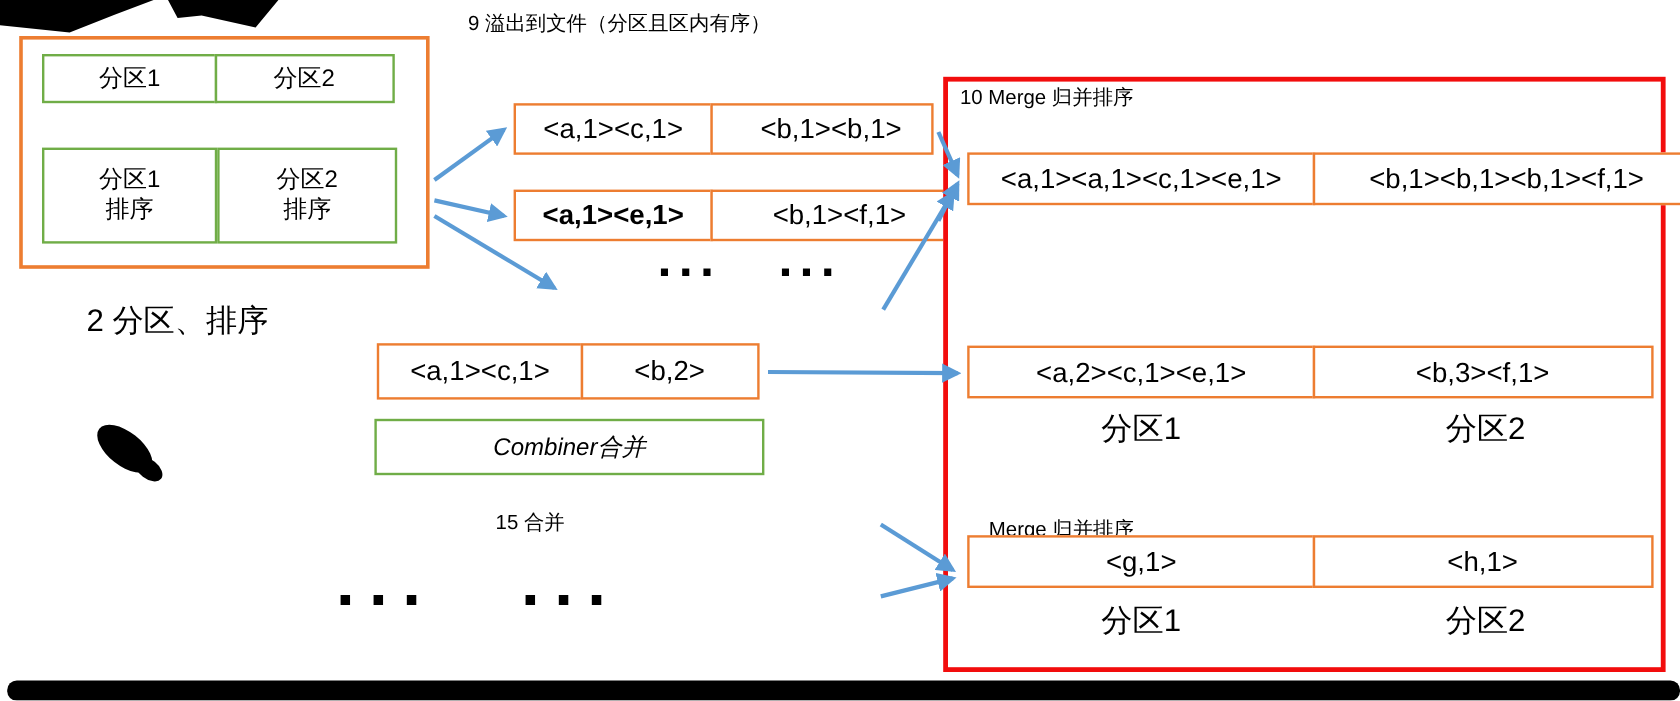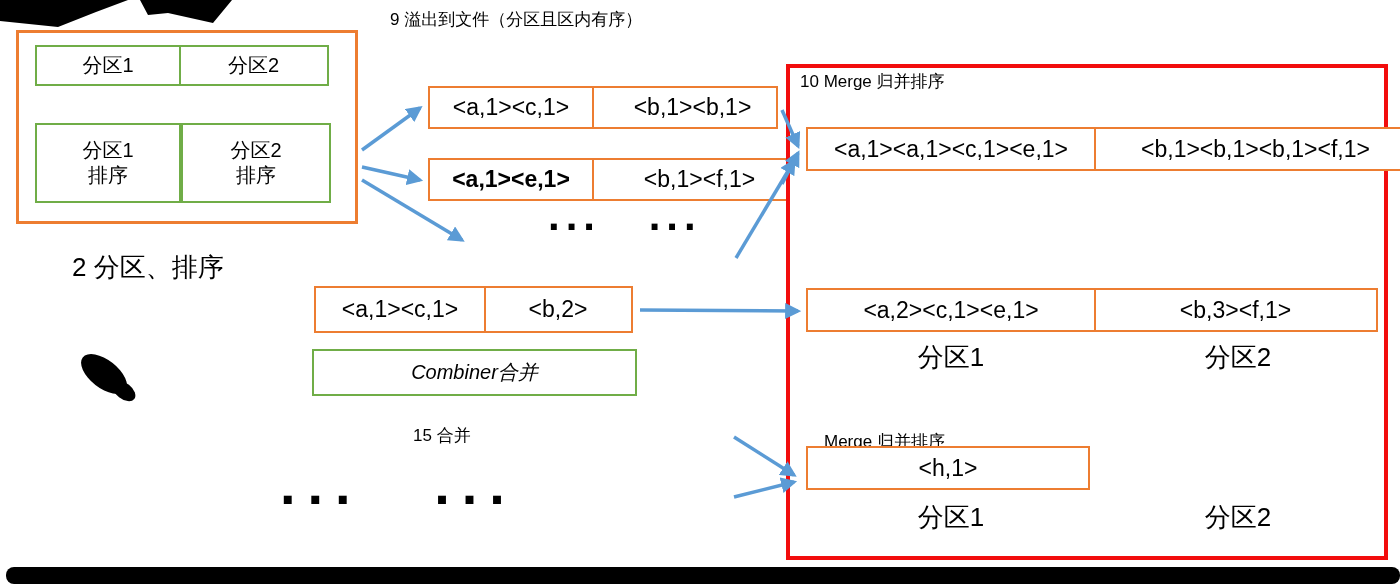--- a/index.html
+++ b/index.html
@@ -93,20 +93,21 @@
     <div class="cell orange" style="width:284px;height:44px;">&lt;b,3&gt;&lt;f,1&gt;</div>
   </div>
   <div class="caption-row" style="left:806px; top:340px;">
     <div style="width:290px;">分区1</div>
     <div style="width:284px;">分区2</div>
   </div>
 
   <div class="caption" style="left:824px; top:390px;margin-top:40px;">Merge 归并排序</div>
 
   <div class="flexrow collapse" style="left:806px; top:446px;">
+    <div class="cell orange" style="width:290px;height:44px;">&lt;g,1&gt;</div>
     <div class="cell orange" style="width:284px;height:44px;">&lt;h,1&gt;</div>
   </div>
   <div class="caption-row" style="left:806px; top:500px;">
     <div style="width:290px;">分区1</div>
     <div style="width:284px;">分区2</div>
   </div>
 
   <svg id="overlay" viewBox="0 0 1400 584" xmlns="http://www.w3.org/2000/svg">
     <defs>
       <marker id="ah" viewBox="0 0 10 10" refX="8" refY="5" markerWidth="4.6" markerHeight="4.6" orient="auto-start-reverse">

